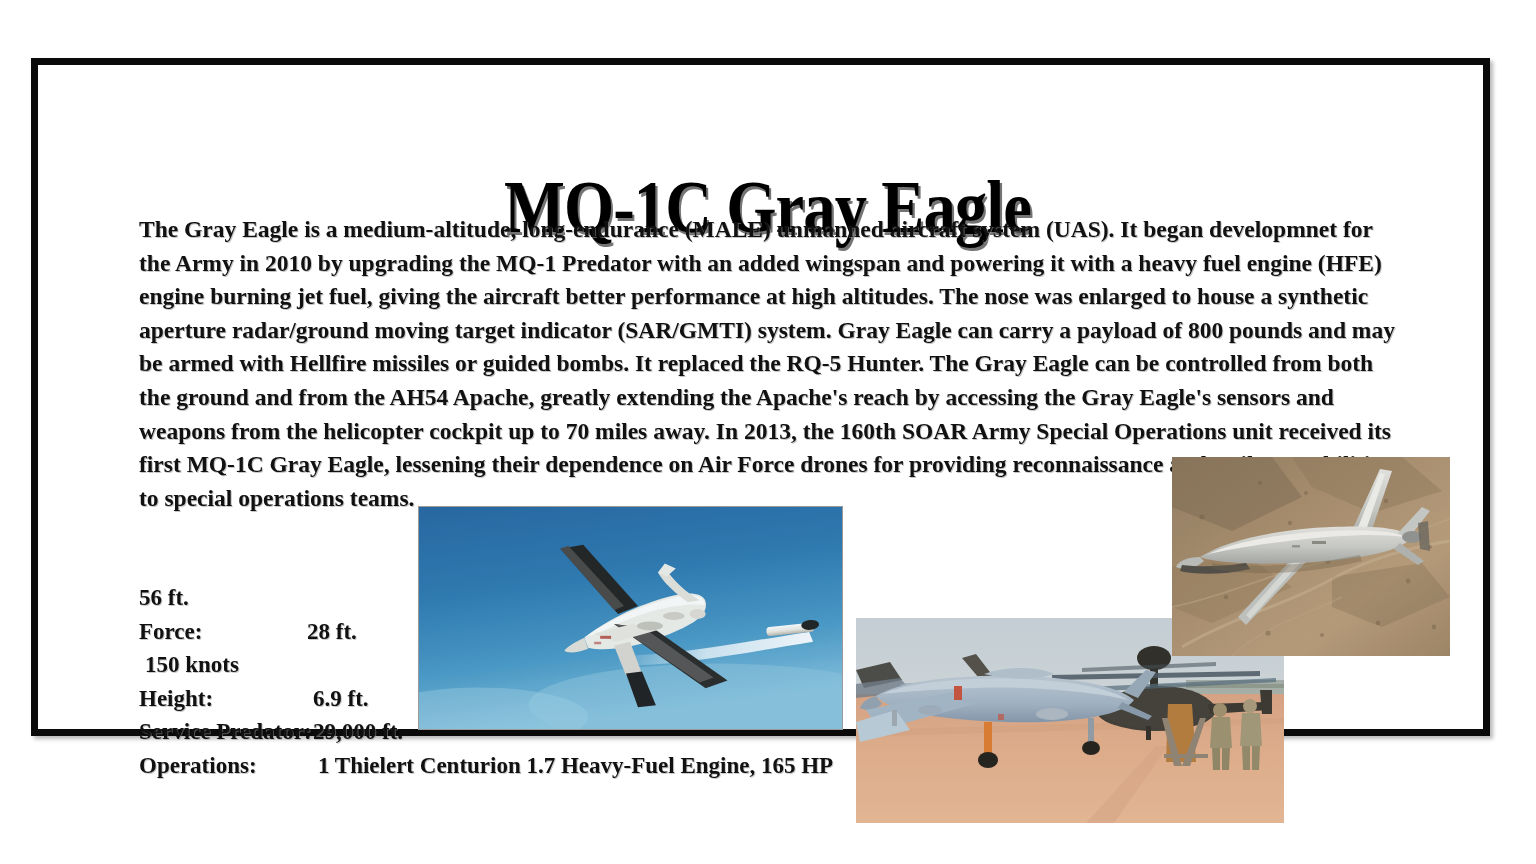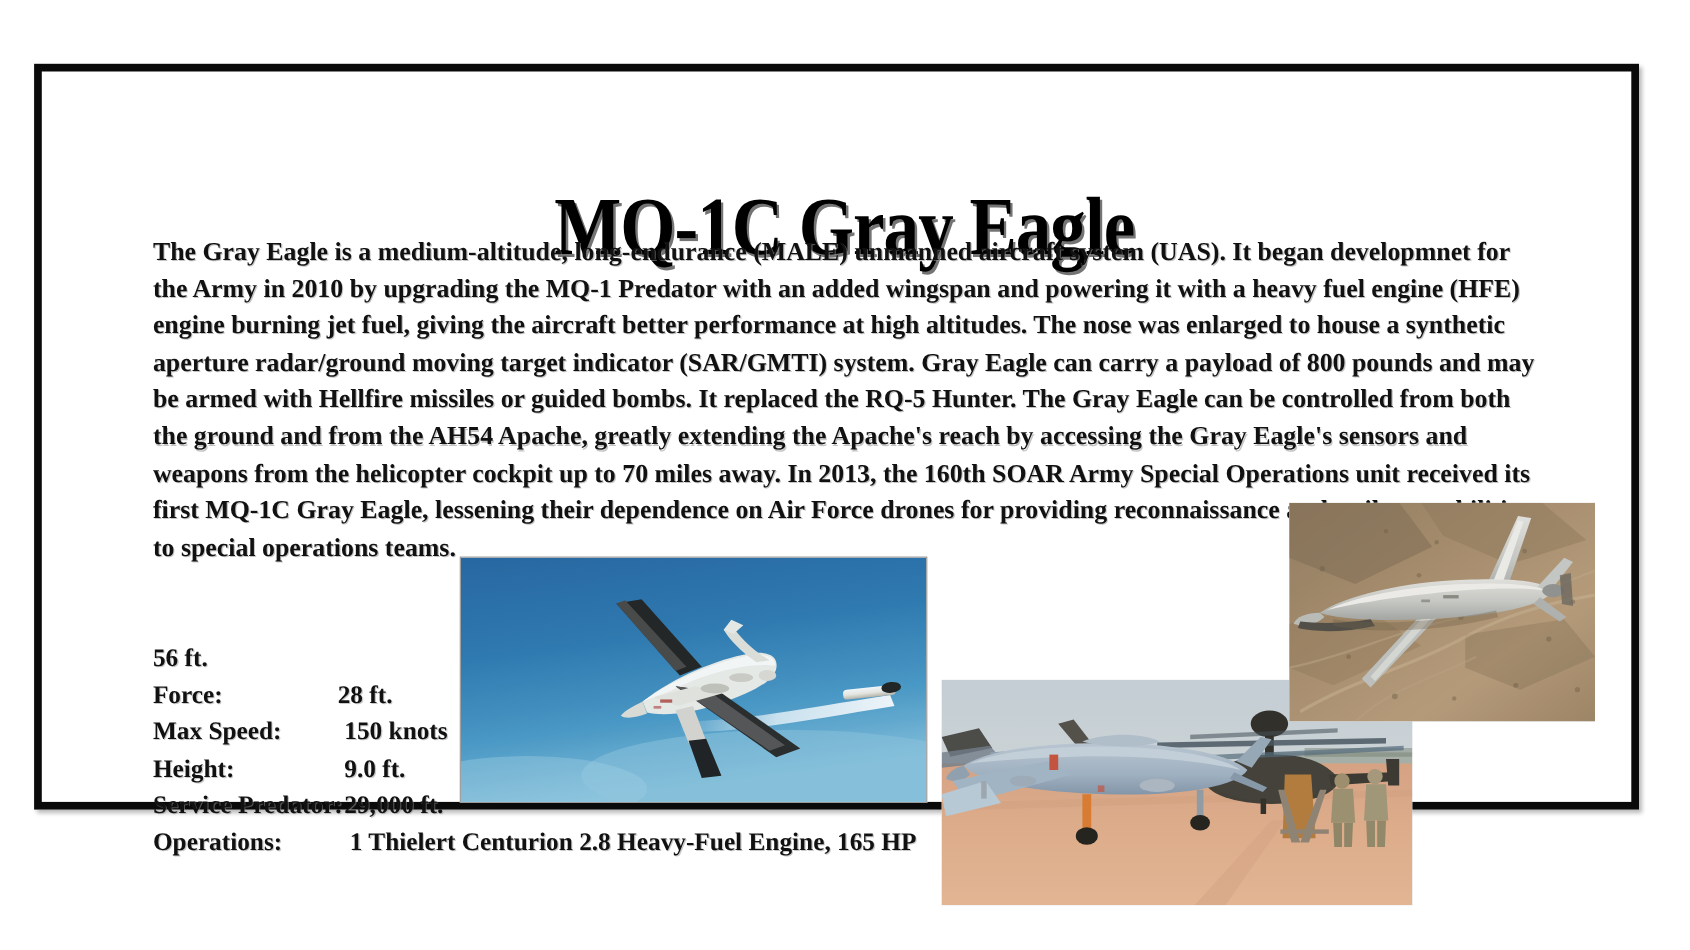--- a/index.html
+++ b/index.html
@@ -107,34 +107,33 @@
 
     <div id="specs">
       <div class="spec-row indent1">
         <span class="spec-val">56 ft.</span>
       </div>
       <div class="spec-row indent1">
         <span class="spec-label">Force:</span>
         <span class="spec-val">28 ft.</span>
       </div>
       <div class="spec-row indent2">
-        <span class="spec-label">Max Speed:</span>
         <span class="spec-val">150 knots</span>
       </div>
       <div class="spec-row indent2">
         <span class="spec-label">Height:</span>
-        <span class="spec-val">9.0 ft.</span>
+        <span class="spec-val">6.9 ft.</span>
       </div>
       <div class="spec-row indent2">
         <span class="spec-label">Service Predator:</span>
         <span class="spec-val">29,000 ft.</span>
       </div>
       <div class="spec-row indent3">
         <span class="spec-label">Operations:</span>
-        <span class="spec-val">1 Thielert Centurion 2.8 Heavy-Fuel Engine, 165 HP</span>
+        <span class="spec-val">1 Thielert Centurion 1.7 Heavy-Fuel Engine, 165 HP</span>
       </div>
     </div>
 
     <div class="photo" id="photo-missile">
       <svg viewBox="0 0 425 224" preserveAspectRatio="none">
         <defs>
           <linearGradient id="skyG" x1="0" y1="0" x2="0.25" y2="1">
             <stop offset="0%" stop-color="#2766a0"></stop>
             <stop offset="40%" stop-color="#2f7ab0"></stop>
             <stop offset="72%" stop-color="#4b9ac6"></stop>

